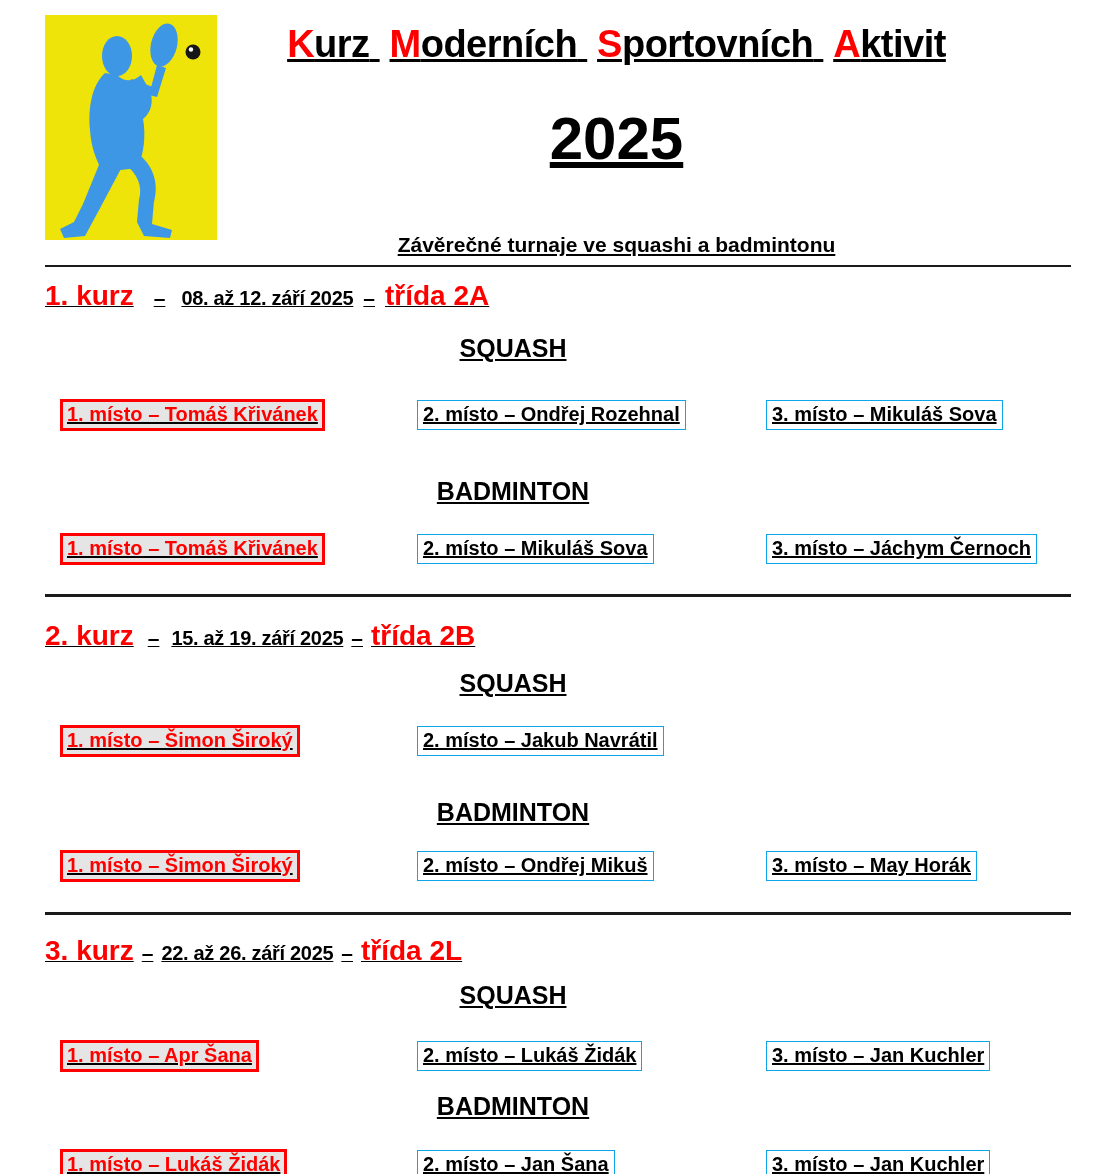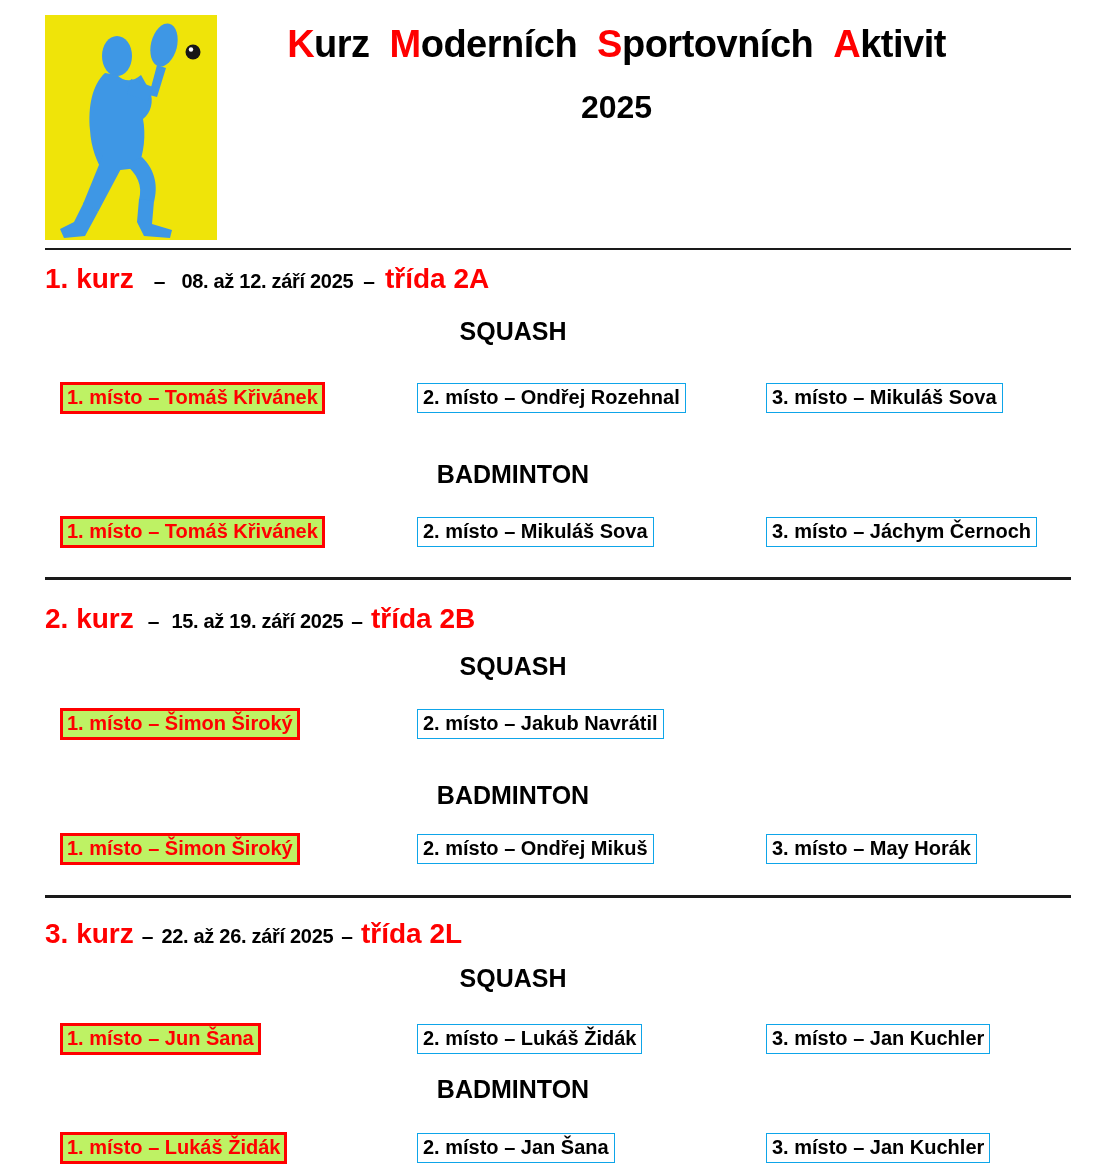--- a/index.html
+++ b/index.html
@@ -8,36 +8,37 @@
     font-family: "Liberation Sans", "DejaVu Sans", sans-serif;
     color: #000000;
     width: 1096px;
   }
   .page {
     width: 1096px;
     height: 1174px;
     overflow: hidden;
     padding: 0 25px 12px 45px;
     background: #ffffff;
+    text-decoration: underline;
   }
   
   .masthead { display: flex; padding-top: 15px; }
   .logo-box { width: 172px; height: 225px; flex: none; }
   .logo-box svg { display: block; width: 100%; height: 100%; }
   .masthead-text { flex: 1; text-align: center; padding-right: 55px; }
   .title {
     margin-top: 8px;
     font-size: 38px;
     font-weight: bold;
     letter-spacing: -0.5px;
     white-space: nowrap;
   }
   .title .word + .word { margin-left: 0.26em; }
   .red { color: #FF0000; }
-  .year { margin-top: 23px; font-size: 32px; font-weight: bold; }
+  .year { margin-top: 38px; font-size: 60px; font-weight: bold; }
   .subtitle { margin-top: 60px; font-size: 21px; font-weight: bold; }
   
   .rule { background: #1a1a1a; height: 2px; margin-top: 8px; }
   .rule.thick { height: 3px; margin-top: 0; }
   
   section { display: block; }
   .sec-header { font-weight: bold; white-space: nowrap; }
   .kurz, .trida { font-size: 28px; font-weight: bold; color: #FF0000; }
   .date { font-size: 20px; font-weight: bold; letter-spacing: -0.3px; margin-top: 28px; }
   .dash { font-size: 21px; font-weight: bold; }
@@ -59,21 +60,21 @@
     border: 1px solid #0ea5e9;
     background: #ffffff;
     color: #000000;
     font-size: 20px;
     font-weight: bold;
     padding: 2px 5px 3px 5px;
     white-space: nowrap;
   }
   .place.first {
     border: 3px solid #FF0000;
-    background: #bef264;
+    background: #e5e5e5;
     color: #FF0000;
     padding: 1px 4px 2px 4px;
   }
   
   .s1 .sec-header { margin-top: 13px; }
   .s1 .dash.d1 { margin: 0 16px 0 20px; }
   .s1 .dash.d2 { margin: 0 10px 0 10px; }
   .s1 h2.squash { margin-top: 22px; }
   .s1 .row-squash { margin-top: 36px; }
   .s1 h2.badminton { margin-top: 46px; }
@@ -125,20 +126,21 @@
       </svg>
     </div>
     <div class="masthead-text">
       <h1 class="title">
         <span class="word"><span class="red">K</span><span>urz</span></span>
         <span class="word"><span class="red">M</span><span>oderních</span></span>
         <span class="word"><span class="red">S</span><span>portovních</span></span>
         <span class="word"><span class="red">A</span><span>ktivit</span></span>
       </h1>
       <div class="year">2025</div>
+      <div class="subtitle">Závěrečné turnaje ve squashi a badmintonu</div>
     </div>
   </header>
 
   <div class="rule"></div>
 
   <section class="s1">
     <div class="sec-header">
       <span class="kurz">1. kurz</span><span class="dash d1">–</span><span class="date">08. až 12. září 2025</span><span class="dash d2">–</span><span class="trida">třída 2A</span>
     </div>
     <h2 class="tourney squash">SQUASH</h2>
@@ -175,21 +177,21 @@
   </section>
 
   <div class="rule thick"></div>
 
   <section class="s3">
     <div class="sec-header">
       <span class="kurz">3. kurz</span><span class="dash d1">–</span><span class="date">22. až 26. září 2025</span><span class="dash d2">–</span><span class="trida">třída 2L</span>
     </div>
     <h2 class="tourney squash">SQUASH</h2>
     <div class="places-row row-squash">
-      <span class="place first">1. místo – Jun Šana</span>
+      <span class="place first">1. místo – Apr Šana</span>
       <span class="place">2. místo – Lukáš Židák</span>
       <span class="place">3. místo – Jan Kuchler</span>
     </div>
     <h2 class="tourney badminton">BADMINTON</h2>
     <div class="places-row row-badminton">
       <span class="place first">1. místo – Lukáš Židák</span>
       <span class="place">2. místo – Jan Šana</span>
       <span class="place">3. místo – Jan Kuchler</span>
     </div>
   </section>

